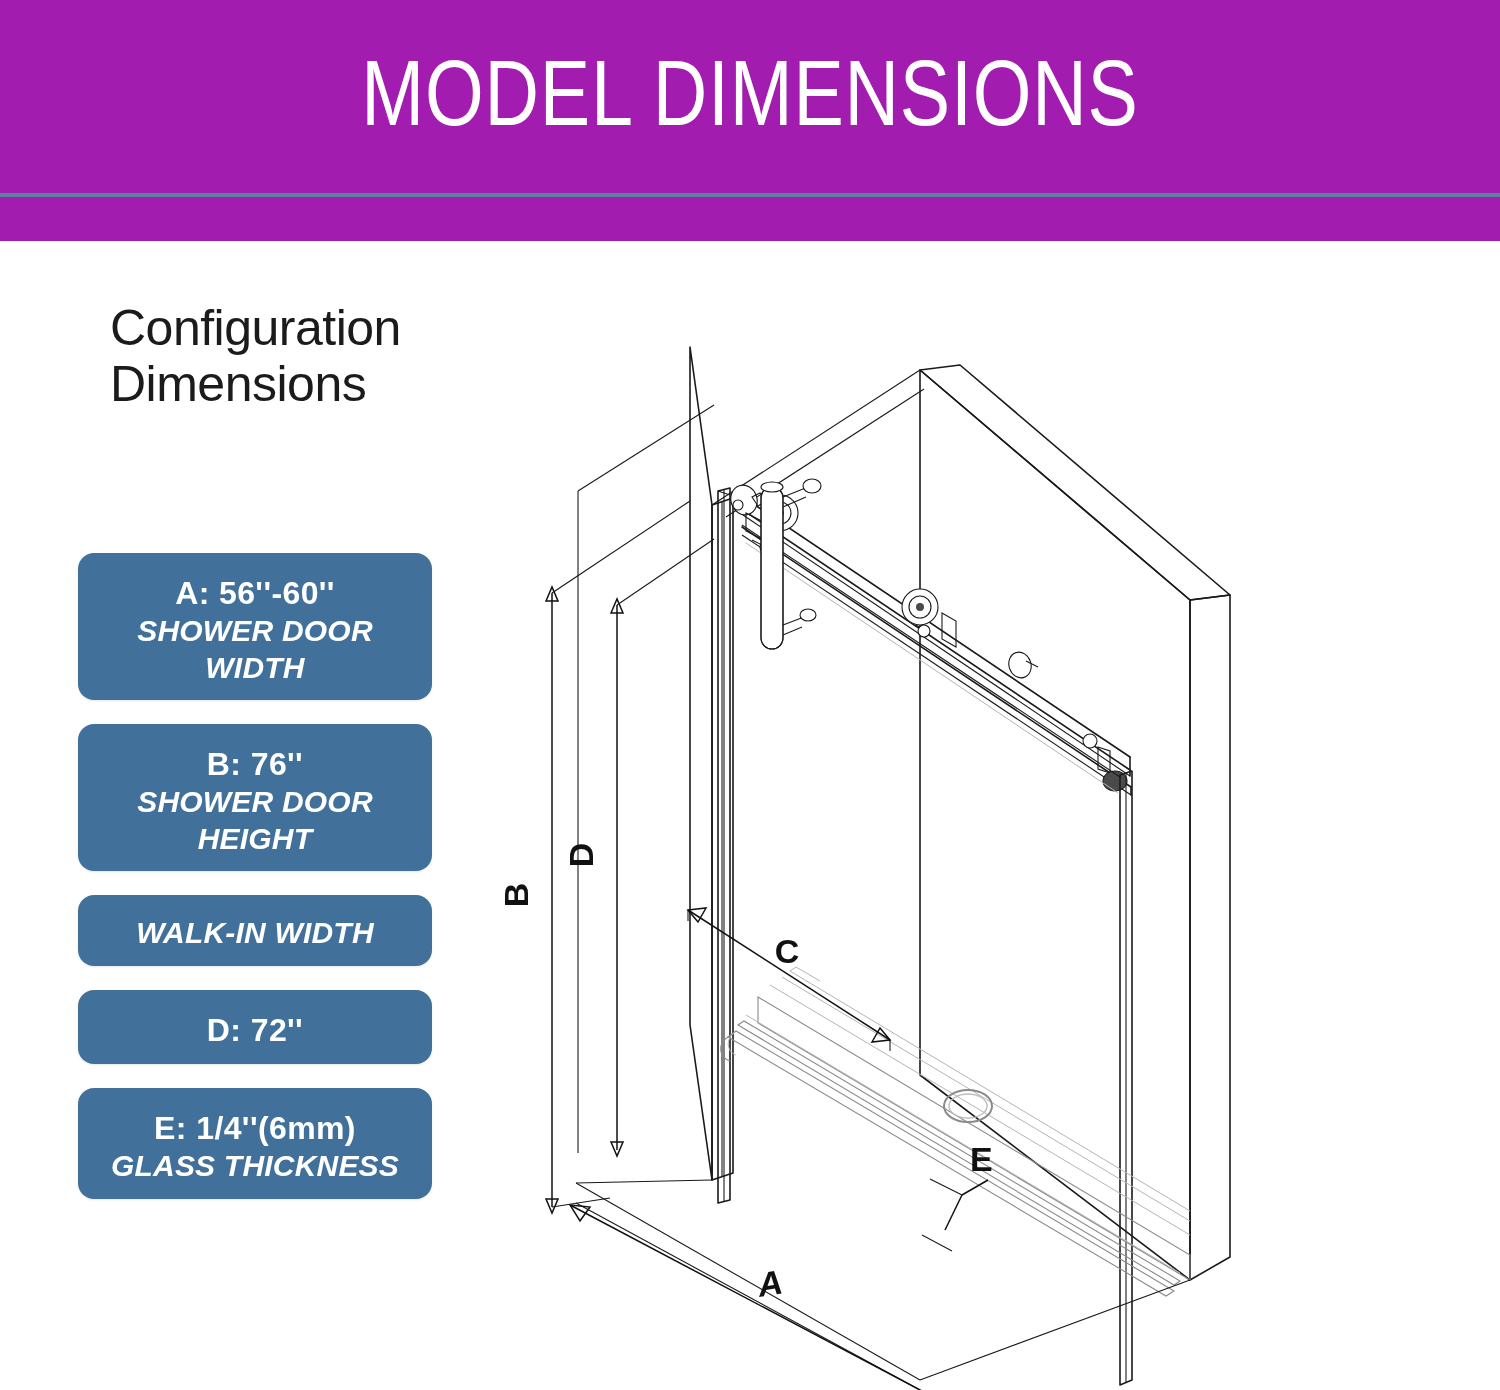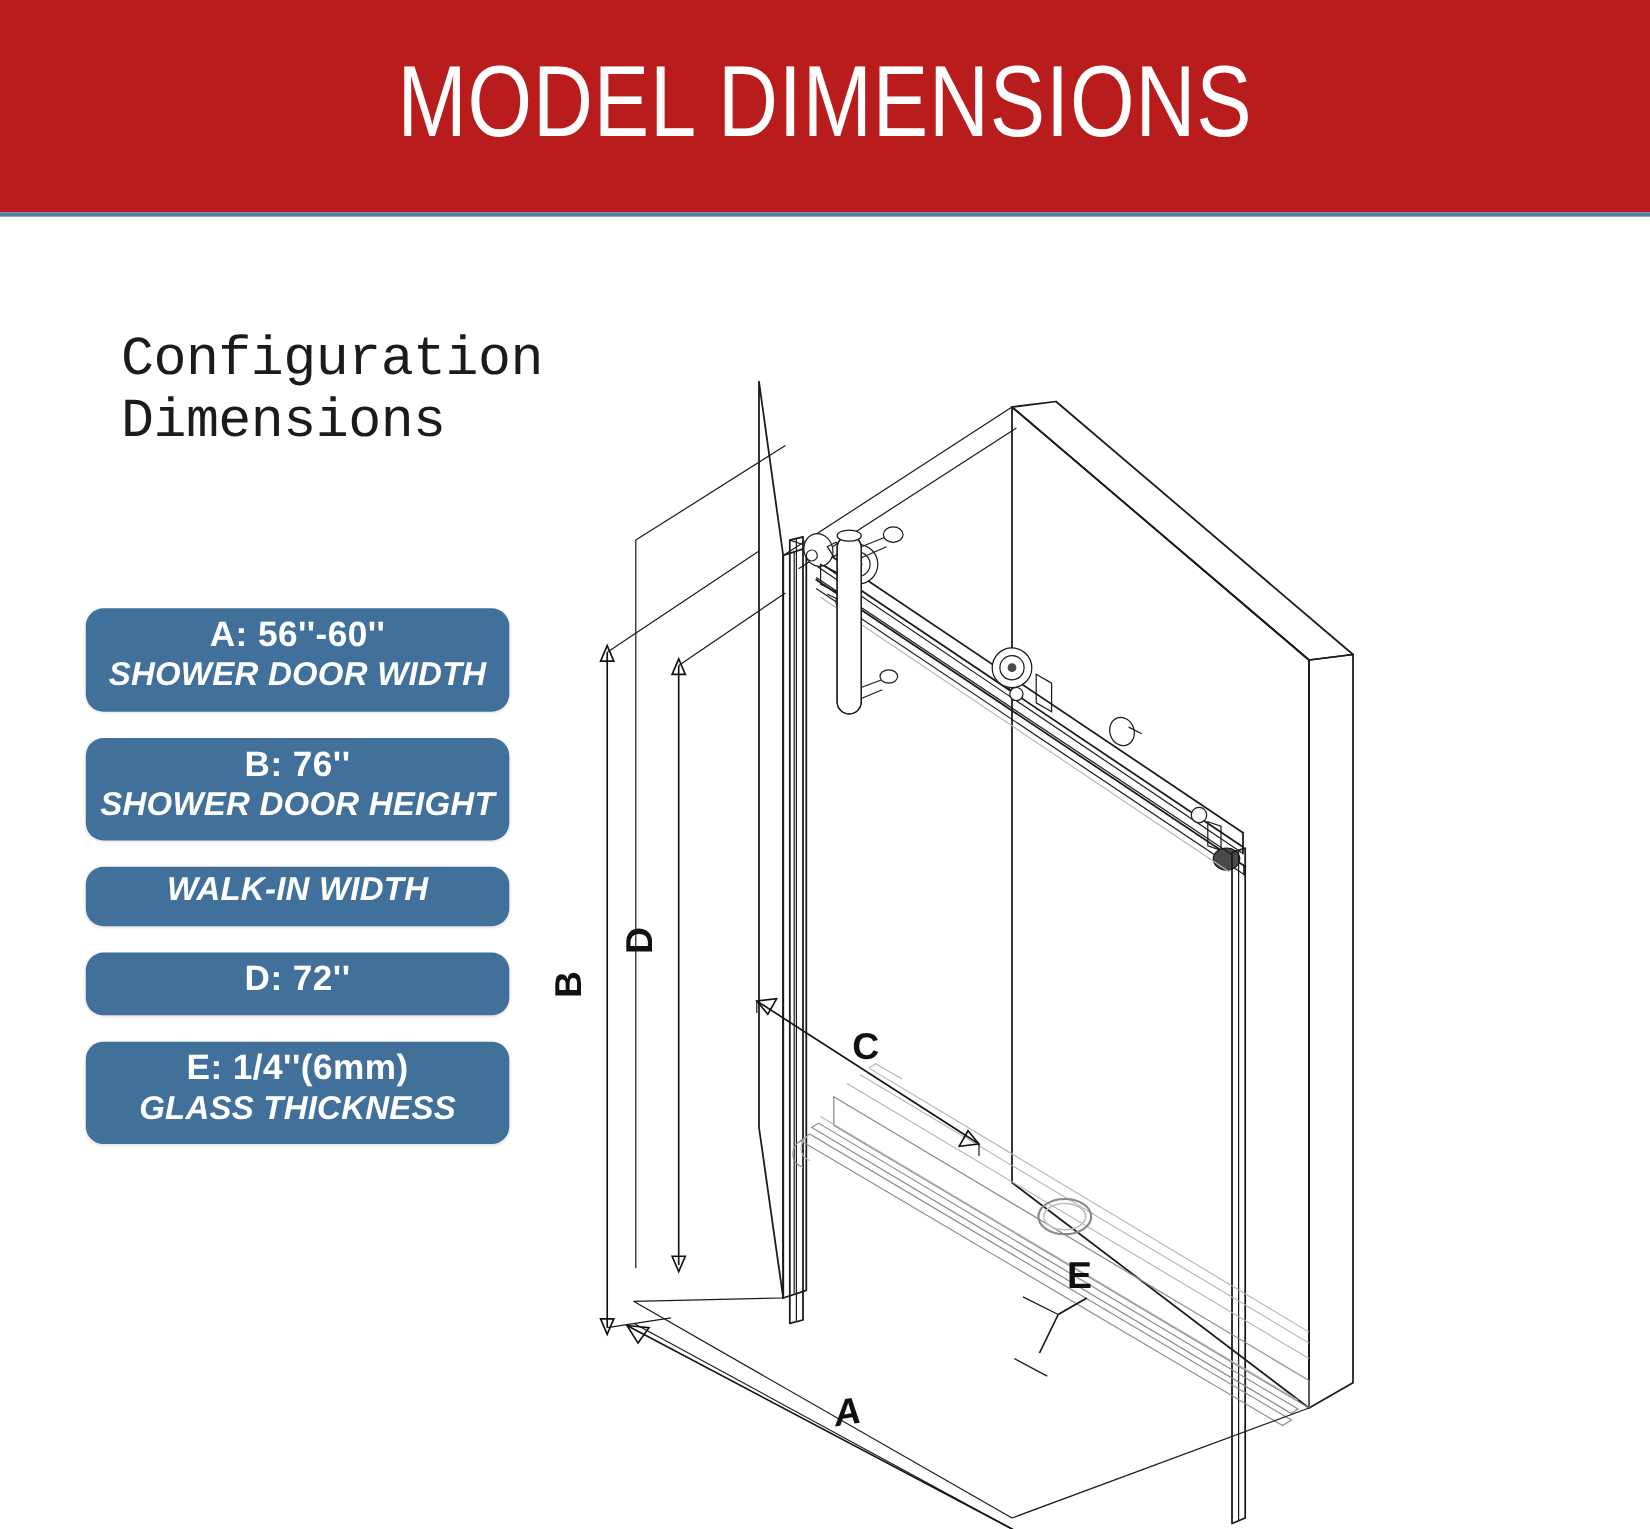--- a/index.html
+++ b/index.html
@@ -14,22 +14,22 @@
     overflow: hidden;
     position: relative;
   }
 
   
   #header-banner {
     position: absolute;
     left: 0;
     top: 0;
     width: 1500px;
-    height: 193px;
-    background: #b91c1c;
+    height: 241px;
+    background: #a21caf;
     box-sizing: border-box;
   }
   #header-title {
     position: absolute;
     left: 0;
     top: 0;
     width: 1500px;
     height: 193px;
     display: flex;
     align-items: center;
@@ -54,44 +54,43 @@
     height: 4px;
     background: #5b80a4;
   }
 
   
   #left-panel {
     position: absolute;
     left: 78px;
     top: 300px;
     width: 400px;
-    font-family: Liberation Mono, monospace;
   }
   #section-heading {
     font-size: 50px;
     line-height: 1.12;
     color: #1b1b1b;
     font-weight: 400;
     letter-spacing: -0.5px;
     margin: 0 0 0 32px;
     white-space: pre-line;
   }
 
   #legend-list {
     position: absolute;
     left: 78px;
     top: 553px;
     width: 378px;
   }
   .legend-chip {
-    width: 385px;
+    width: 354px;
     background: #41719B;
     border-radius: 16px;
     box-sizing: border-box;
-    padding: 3px 8px 14px 8px;
+    padding: 20px 8px 14px 8px;
     text-align: center;
     color: #ffffff;
     margin-bottom: 24px;
     box-shadow: 0 1px 2px rgba(0,0,0,0.10);
   }
   .chip-value {
     font-size: 32px;
     font-weight: bold;
     line-height: 1.25;
     letter-spacing: 0.4px;

